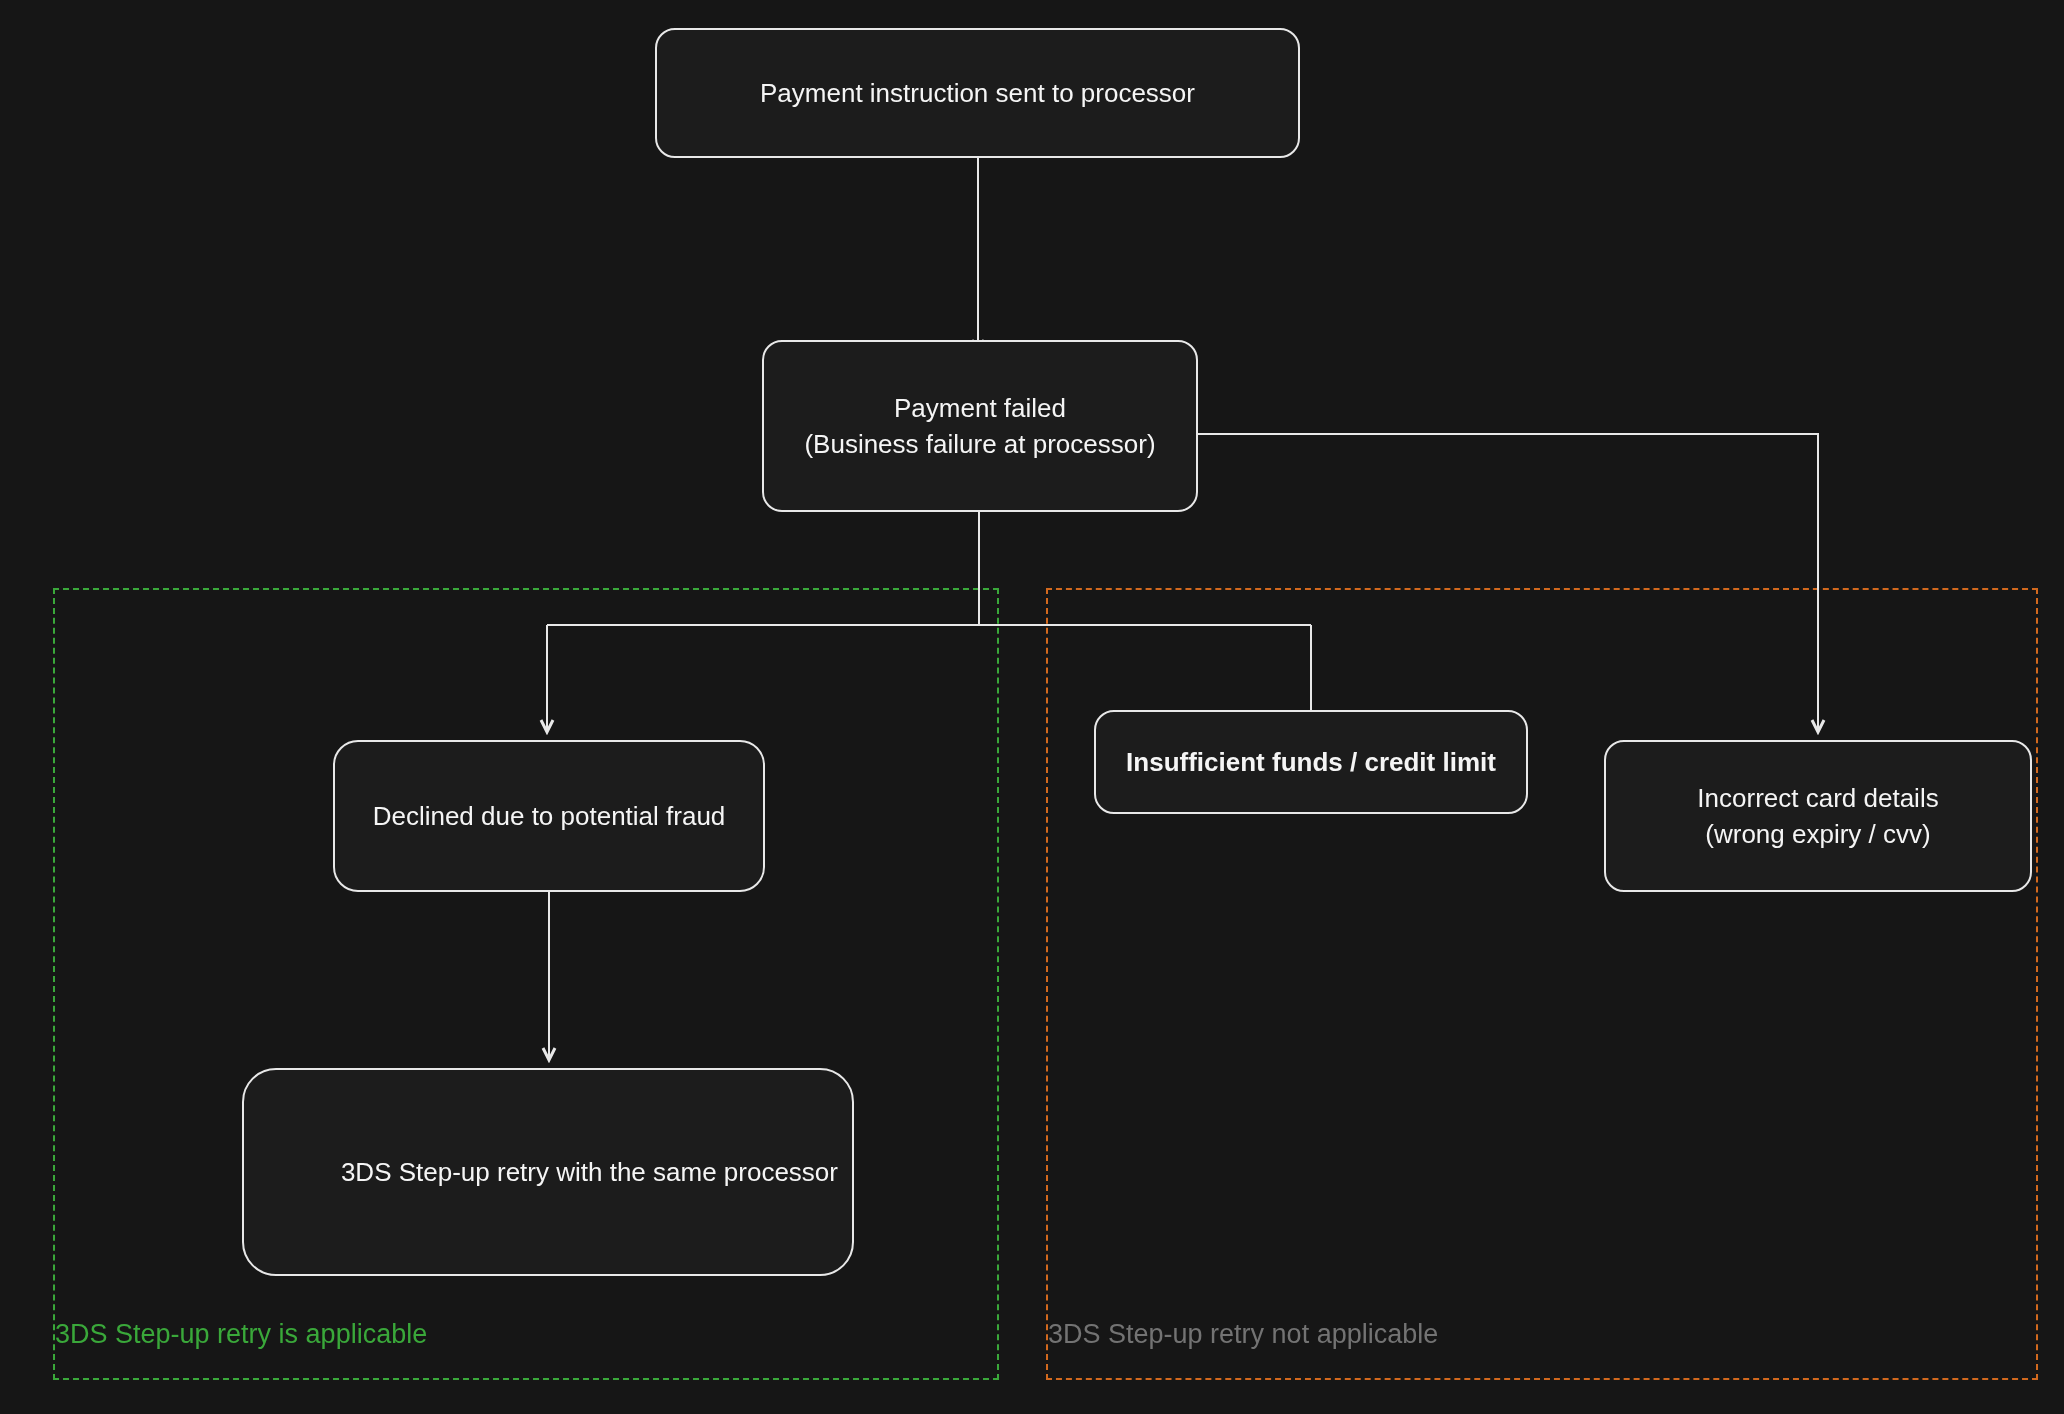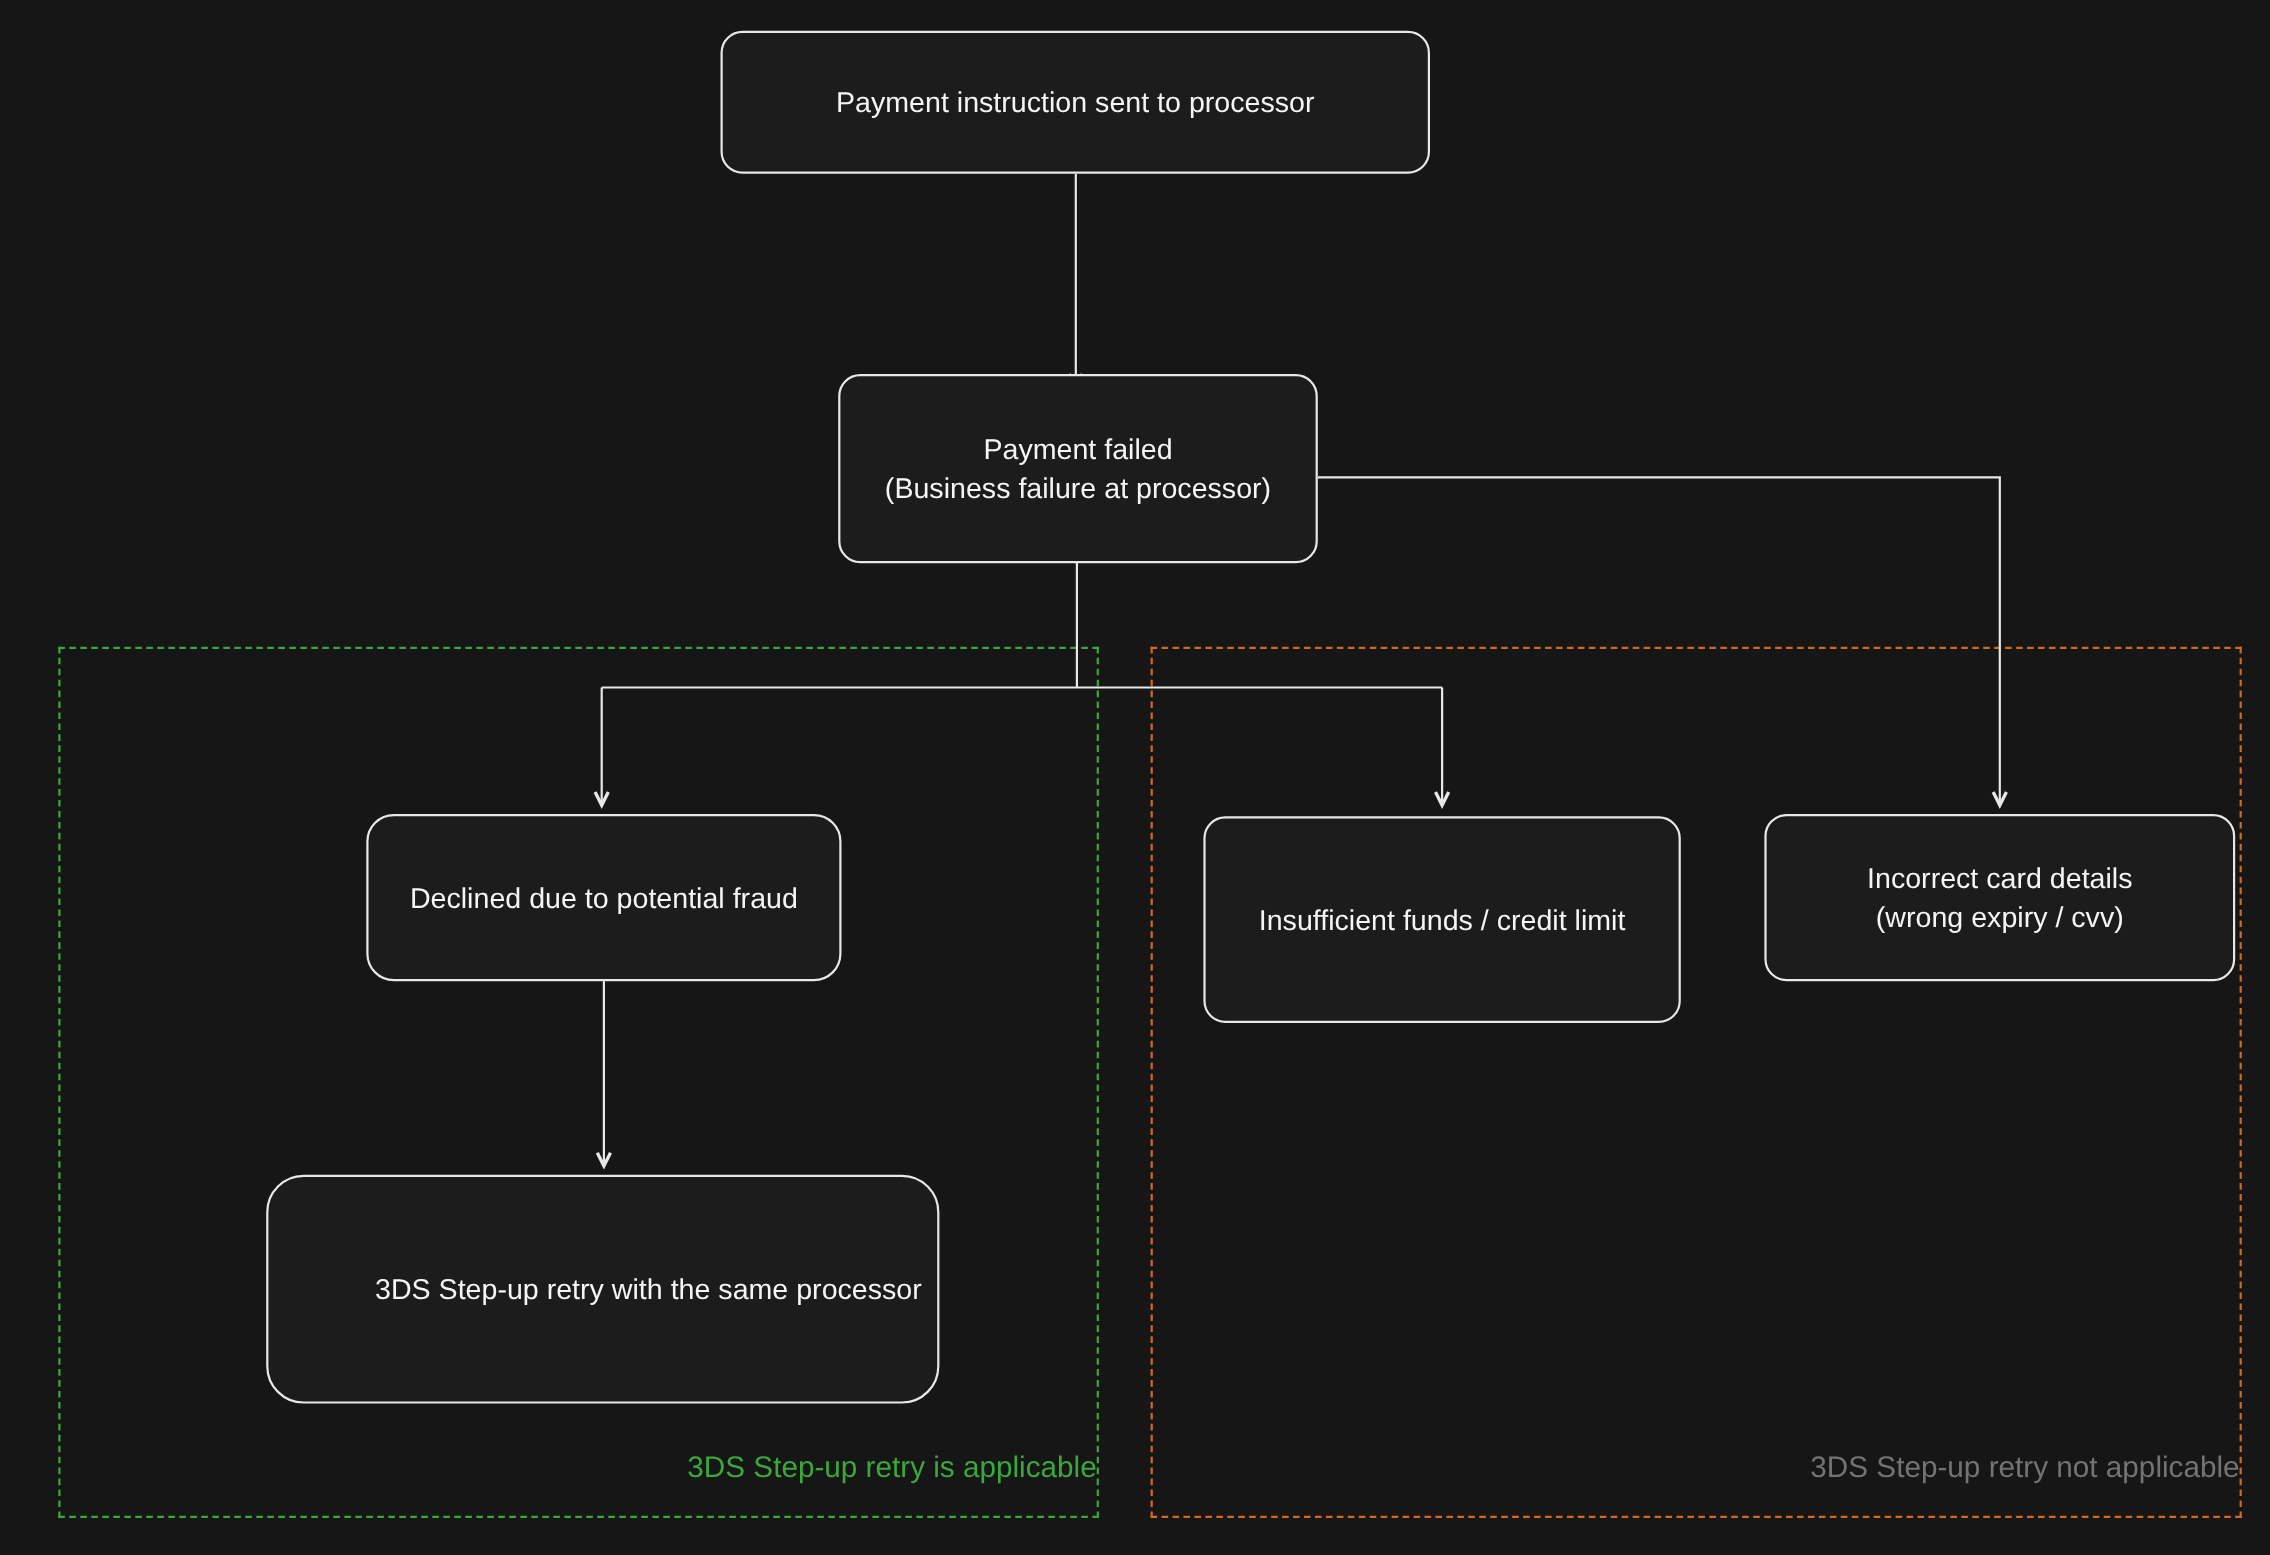--- a/index.html
+++ b/index.html
@@ -53,21 +53,21 @@
     box-sizing: border-box;
     border: 2px dashed;
   }
   .group.green { border-color: #3aa83a; }
   .group.orange { border-color: #d2691e; }
   .group-label {
     position: absolute;
     left: 0;
     right: 0;
     bottom: 28px;
-    text-align: right;
+    text-align: left;
     font-size: 27px;
   }
   .group.green .group-label { color: #3aa83a; }
   .group.orange .group-label { color: #737373; }
 </style>
 </head>
 <body>
 
 <div class="canvas">
 
@@ -104,21 +104,21 @@
   </div>
 
   <div class="node" style="left:333px; top:740px; width:432px; height:152px;border-radius:25px;">
     <span>Declined due to potential fraud</span>
   </div>
 
   <div class="node big" style="left:242px; top:1068px; width:612px; height:208px;">
     <span>3DS Step-up retry with the same processor</span>
   </div>
 
-  <div class="node" style="left:1094px; top:742px; width:434px; height:188px;">
+  <div class="node" style="left:1094px; top:710px; width:434px; height:104px;font-weight:bold;">
     <span>Insufficient funds / credit limit</span>
   </div>
 
   <div class="node" style="left:1604px; top:740px; width:428px; height:152px;">
     <span>Incorrect card details</span>
     <span>(wrong expiry / cvv)</span>
   </div>
 
 </div>
 

